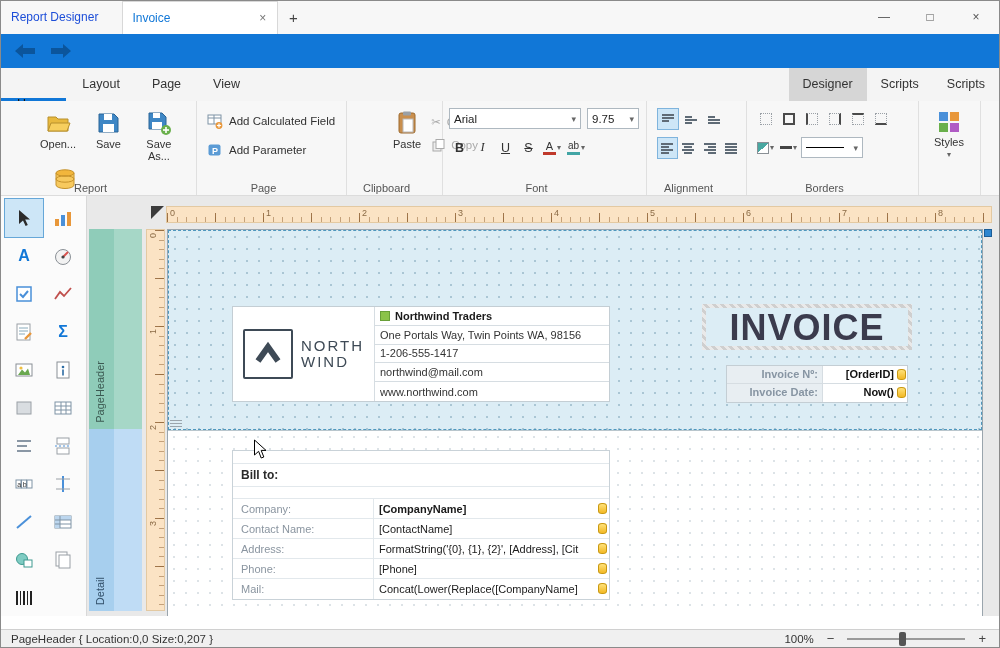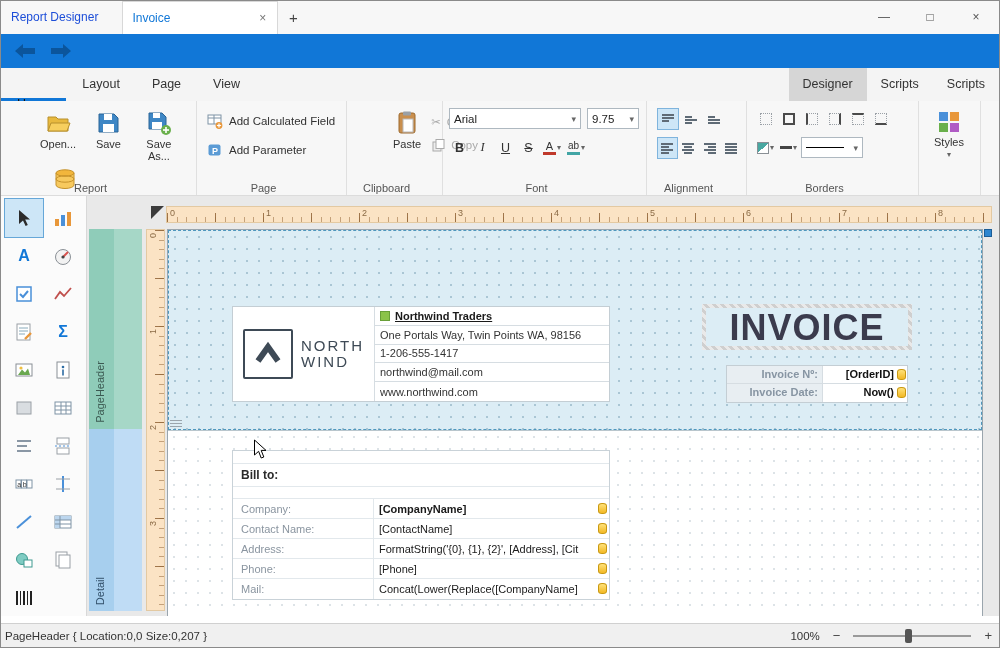--- a/index.html
+++ b/index.html
@@ -121,21 +121,21 @@
   .band-grip { position:absolute; left:83px; top:224px; width:12px; height:8px; background:repeating-linear-gradient(#9aa5ad 0 1px, transparent 1px 3px); }
 
   
   .ctable { position:absolute; left:64px; top:76px; width:378px; height:96px; background:#fff; border:1px solid #c4ced4; display:flex; }
   .logo-cell { width:142px; border-right:1px solid #d6dde2; display:flex; align-items:center; padding-left:10px; gap:8px; }
   .logo-box { width:50px; height:50px; border:2px solid #3e4a56; border-radius:2px; display:flex; align-items:center; justify-content:center; }
   .logo-text { font-size:15px; letter-spacing:2px; color:#3e4a56; line-height:16px; font-weight:500; }
   .info-col { flex:1; display:flex; flex-direction:column; }
   .info-row { height:19px; border-bottom:1px solid #d6dde2; display:flex; align-items:center; padding-left:5px; font-size:11px; color:#333; }
   .info-row:last-child { border-bottom:none; }
-  .info-row.first { font-weight:bold; color:#1a1a1a;text-decoration:underline; }
+  .info-row.first { font-weight:bold; color:#1a1a1a; }
   .imgicon { width:10px; height:10px; background:#8bc34a; border:1px solid #689f38; margin-right:5px; flex:0 0 auto; }
 
   
   .inv-frame { position:absolute; left:534px; top:74px; width:210px; height:46px; background:repeating-linear-gradient(45deg,#e9e9e9 0 3px,#cfcfcf 3px 6px); padding:4px; }
   .inv-inner { width:100%; height:100%; background:#dcedf5; display:flex; align-items:center; justify-content:center; }
   .inv-text { font-size:36px; font-weight:bold; letter-spacing:1px; color:#3b3b4d; transform:scaleY(1.05); }
 
   
   .itable { position:absolute; left:558px; top:135px; width:182px; background:#fff; border:1px solid #c4ced4; }
   .irow { height:18px; display:flex; border-bottom:1px solid #d6dde2; }
@@ -154,21 +154,21 @@
   .d-spacer2 { height:12px; }
   .d-field { height:20px; align-items:center; position:relative; }
   .dlabel { width:141px; border-right:1px solid #e2e8ec; font-size:11px; color:#8a95a0; padding-left:8px; align-self:stretch; display:flex; align-items:center; }
   .dvalue { flex:1; font-size:11px; color:#1a1a1a; padding-left:5px; white-space:nowrap; overflow:hidden; }
   .dvalue.bold { font-weight:bold; }
   .d-field .yicon { top:4px; right:2px; }
 
   .cursor { position:absolute; left:166px; top:243px; }
 
   
-  .statusbar { position:absolute; left:0; right:0; bottom:0; height:24px; background:#f0f0f0; border-top:1px solid #d0d0d0; display:flex; align-items:center; padding:0 4px; font-size:11.5px; color:#333;gap:29px; }
+  .statusbar { position:absolute; left:0; right:0; bottom:0; height:18px; background:#f0f0f0; border-top:1px solid #d0d0d0; display:flex; align-items:center; padding:0 10px; font-size:11.5px; color:#333;gap:29px; }
   .sb-right { margin-left:auto; display:flex; align-items:center; gap:10px; }
   .zoom-btn { font-size:13px; color:#444; padding:0 3px; }
   .slider { position:relative; width:118px; height:14px; }
   .slider .track { position:absolute; left:0; right:0; top:6px; height:2px; background:#9a9a9a; }
   .slider .thumb { position:absolute; left:52px; top:0; width:7px; height:14px; background:#555; border-radius:2px; }
 </style>
 </head>
 <body>
 
 <div class="app">

